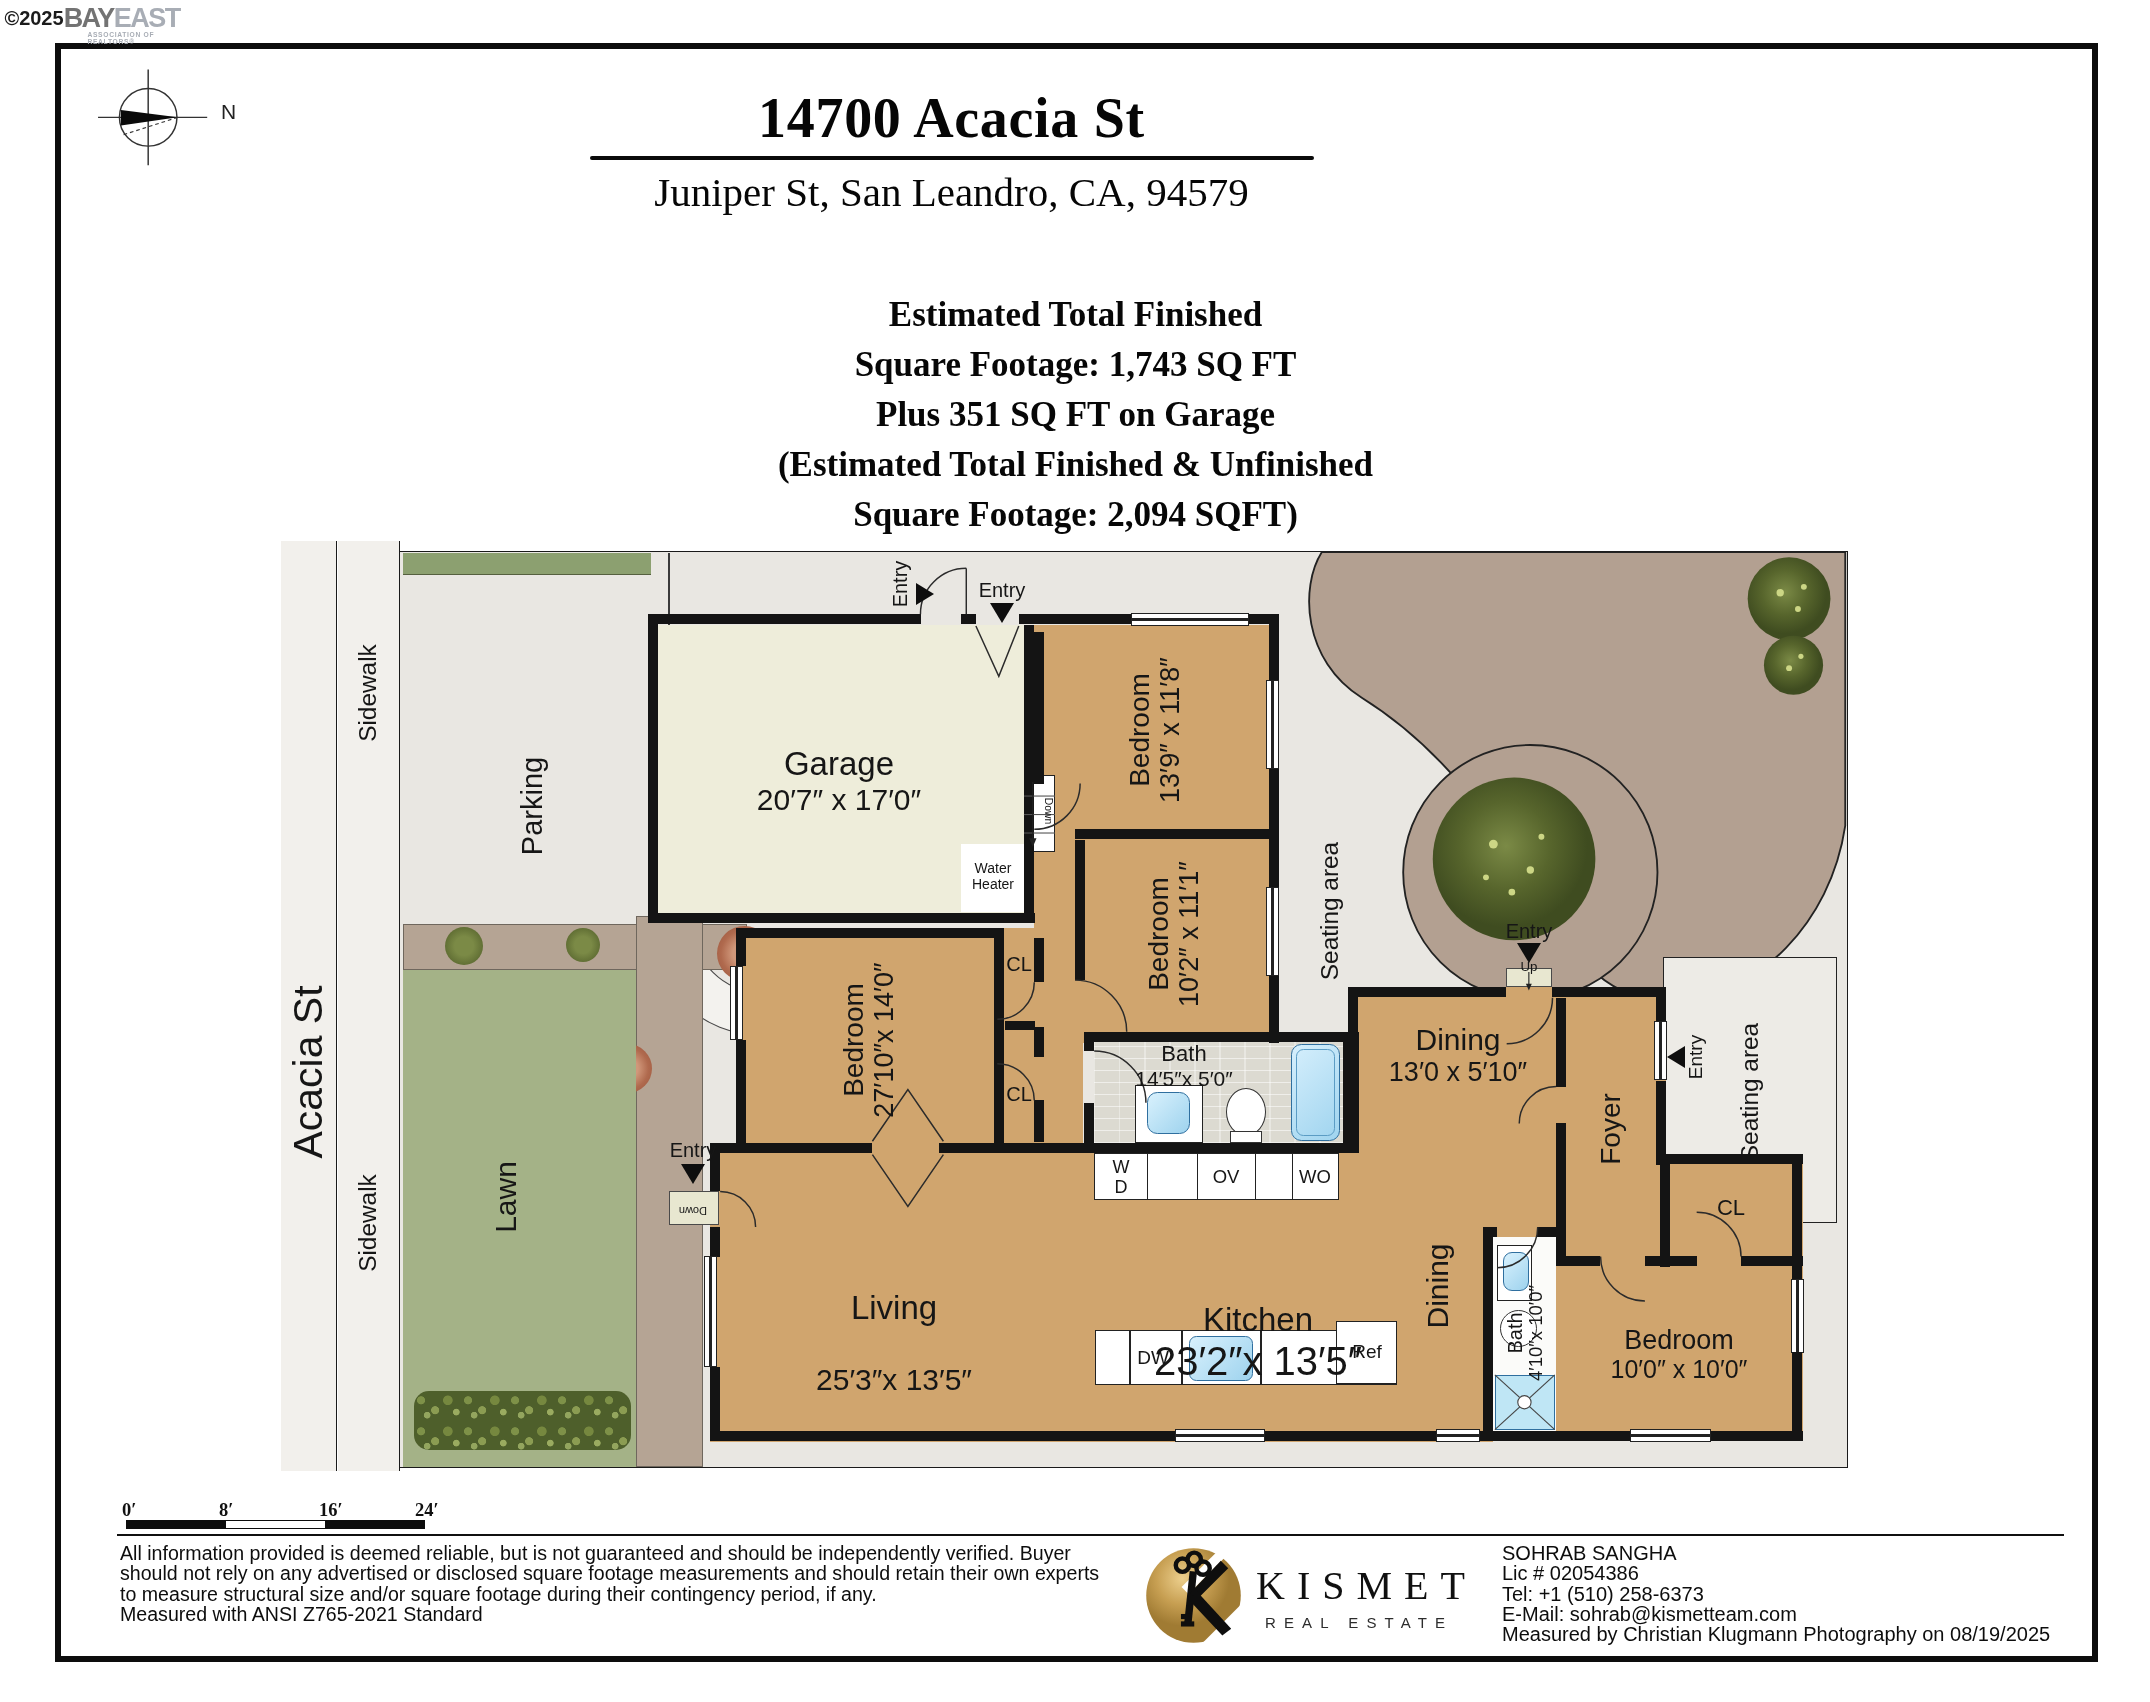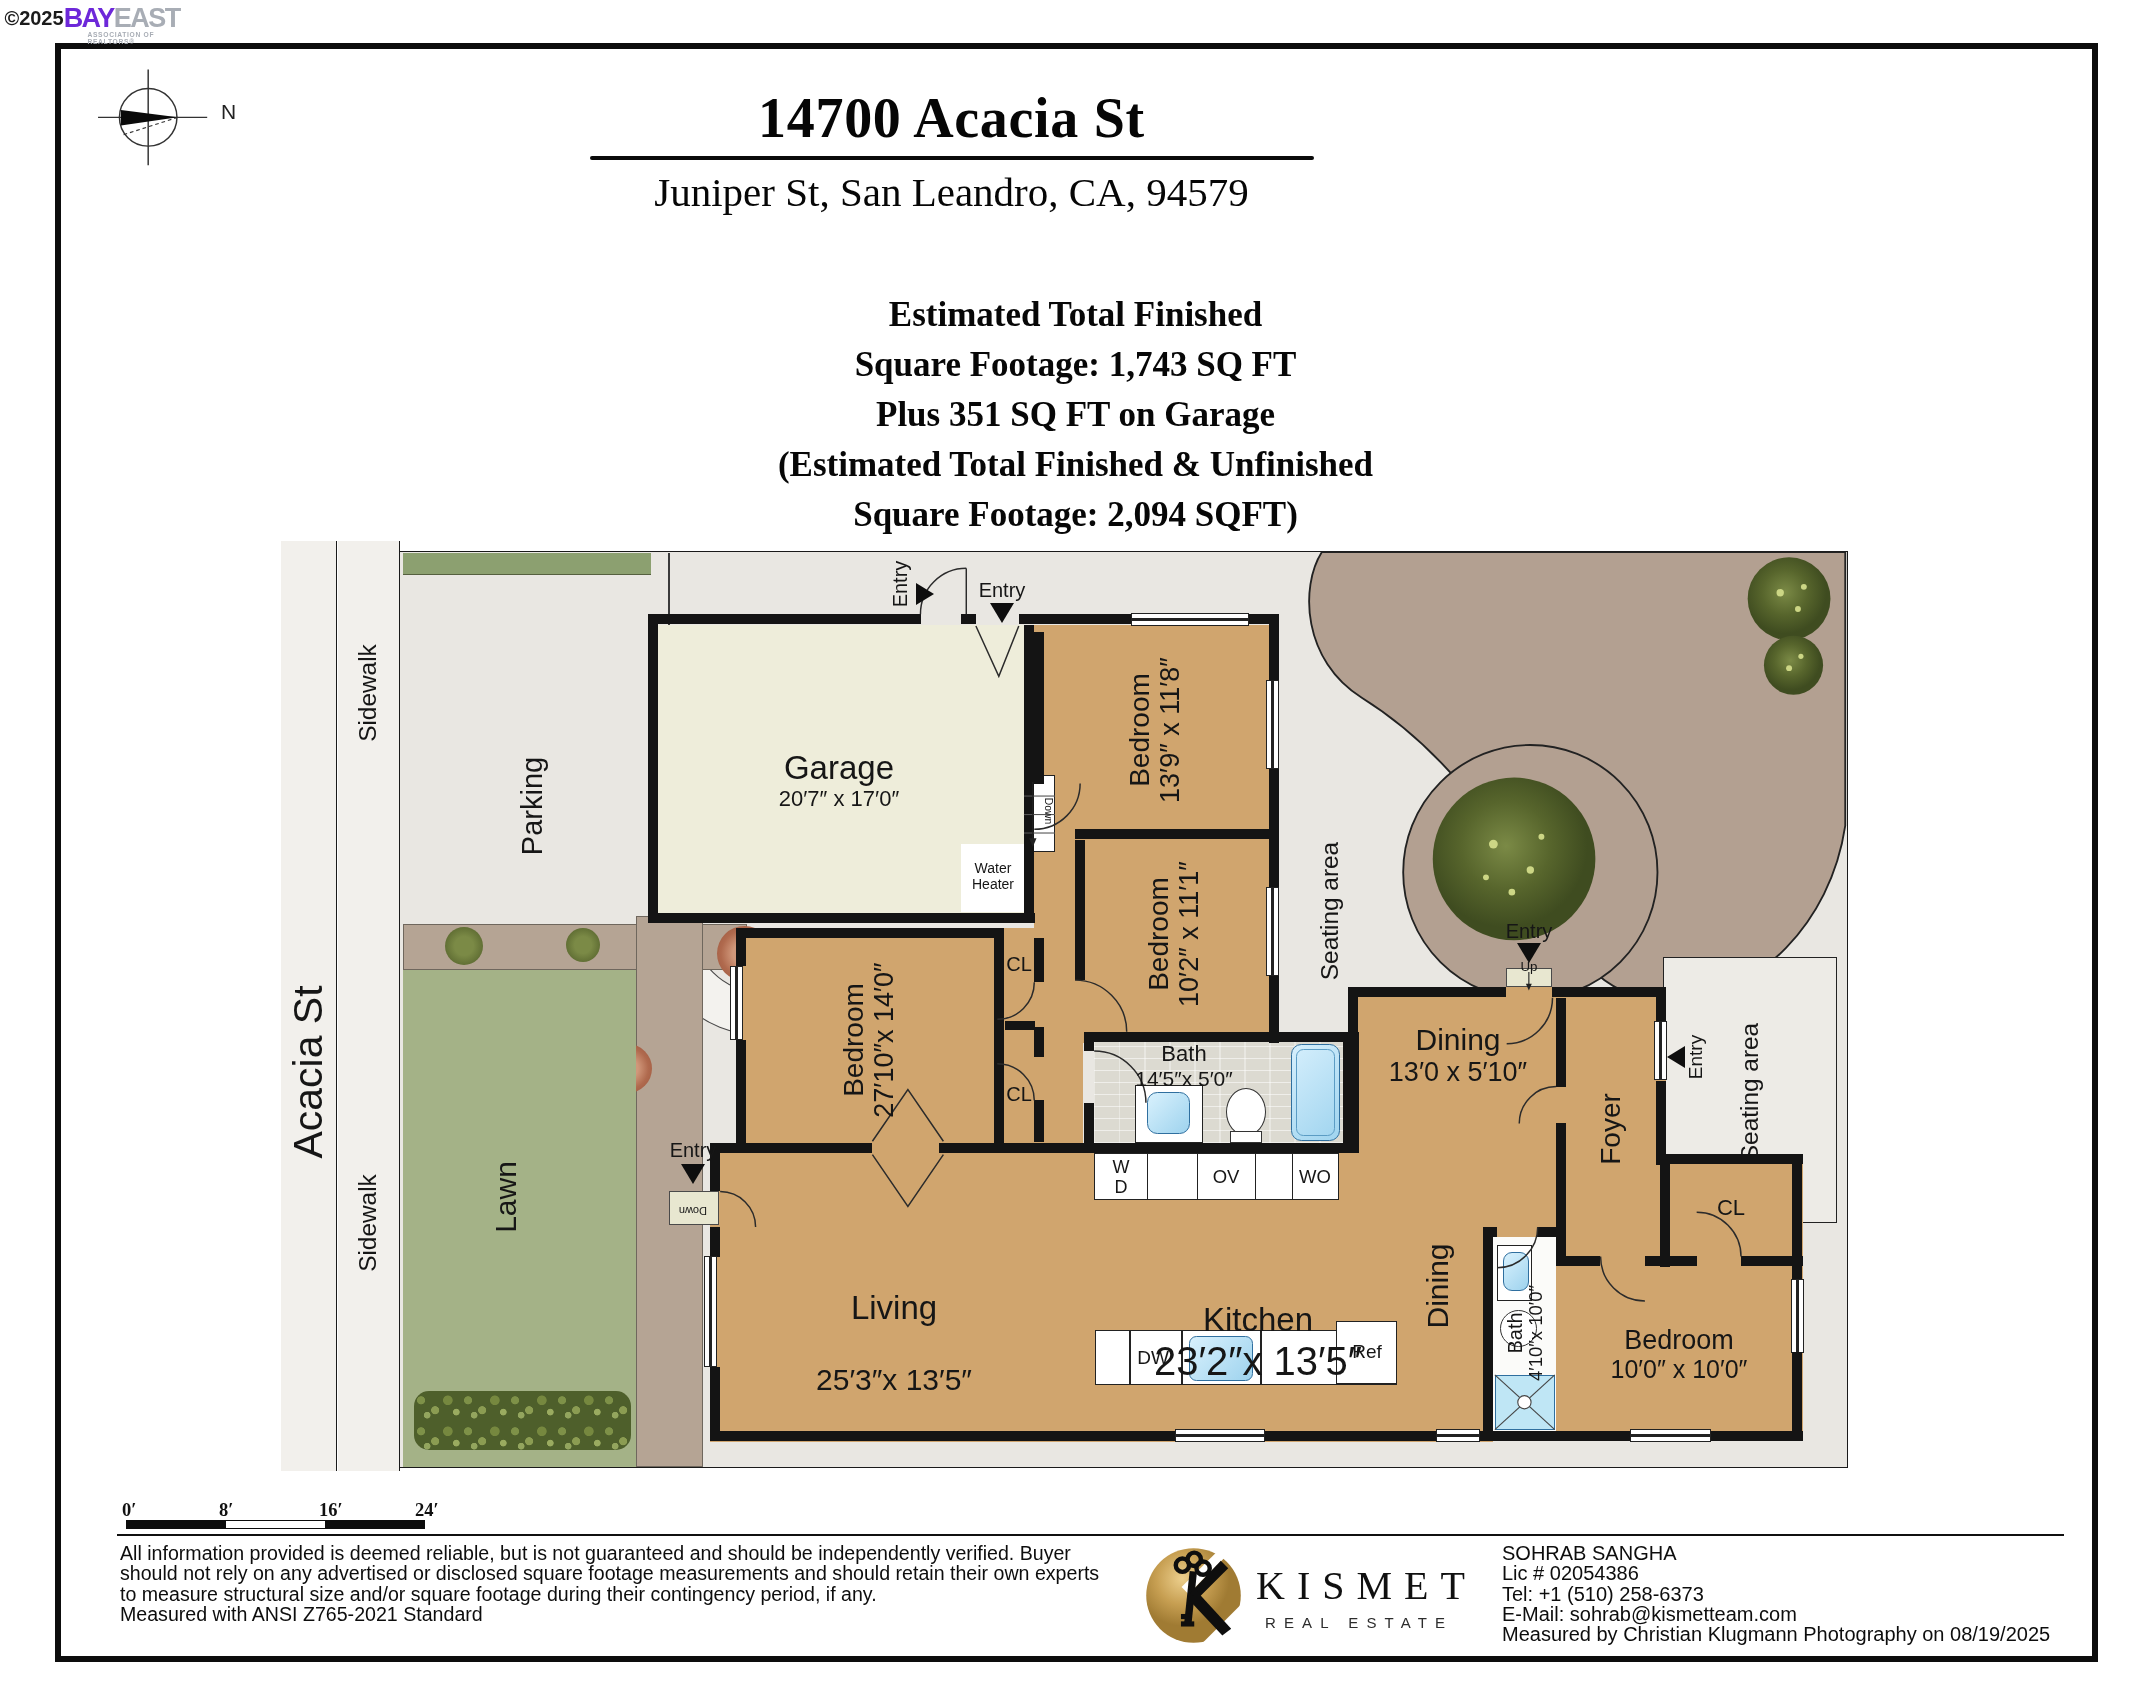--- a/index.html
+++ b/index.html
@@ -3,21 +3,21 @@
 <meta charset="utf-8">
 <style>
   html,body{margin:0;padding:0;background:#fff;}
   #page{position:relative;width:2151px;height:1703px;background:#ffffff;overflow:hidden;
         font-family:"Liberation Sans","DejaVu Sans",sans-serif;color:#161616;}
   .abs{position:absolute;}
   .frame{position:absolute;left:55px;top:43px;width:2031px;height:1607px;border:6.7px solid #0d0d0d;}
   
   .bayeast{position:absolute;left:4.4px;top:3px;display:flex;align-items:flex-start;font-weight:bold;}
   .bayeast .c{font-size:20px;color:#1b1b1b;margin-top:4.4px;}
-  .bayeast .bay{font-size:27px;color:#6d28d9;letter-spacing:-1.5px;}
+  .bayeast .bay{font-size:27px;color:#737373;letter-spacing:-1.5px;}
   .bayeast .east{font-size:27px;color:#a8adb5;letter-spacing:-1.5px;}
   .bayeast .sub{position:absolute;left:83px;top:28px;font-size:6.7px;color:#a8adb5;letter-spacing:0.7px;font-weight:bold;}
   .compass{position:absolute;left:89px;top:65px;width:170px;height:118px;}
   .compass .n{position:absolute;left:132px;top:35px;font-size:21px;color:#222;}
   .titleblock{position:absolute;left:0;top:86px;width:1903px;text-align:center;
               font-family:"Liberation Serif","DejaVu Serif",serif;color:#060606;}
   .titleblock h1{margin:0;font-size:56px;font-weight:bold;letter-spacing:0.7px;}
   .titleblock .rule{width:724px;height:4.4px;background:#0a0a0a;margin:6px auto 7.4px auto;border-radius:2.2px;}
   .titleblock .addr{font-size:41px;font-weight:normal;}
   .sqft{position:absolute;left:0;top:290px;width:2151px;text-align:center;
@@ -307,21 +307,21 @@
         <line x1="1005" y1="395" x2="1047" y2="395"></line>
         <line x1="1017" y1="326" x2="1017" y2="404" stroke="#222"></line>
       </g>
       <polygon points="1012,402 1022,402 1017,414" fill="#222"></polygon>
       <line x1="1688" y1="583" x2="1688" y2="600" stroke="#222" stroke-width="1.5"></line>
       <polygon points="1684,599 1692,599 1688,608" fill="#222"></polygon>
     </svg>
 
     <div class="lbl" style="left:558px;top:240px;">
       <div style="font-size:33px;">Garage</div>
-      <div style="font-size:22px;">20′7″ x 17′0″</div>
+      <div style="font-size:30px;">20′7″ x 17′0″</div>
     </div>
     <div class="lbl v" style="left:874px;top:189px;">
       <div style="font-size:28px;">Bedroom</div>
       <div style="font-size:27px;">13′9″ x 11′8″</div>
     </div>
     <div class="lbl v" style="left:893px;top:393px;">
       <div style="font-size:28px;">Bedroom</div>
       <div style="font-size:27px;">10′2″ x 11′1″</div>
     </div>
     <div class="lbl v" style="left:588px;top:499px;">

